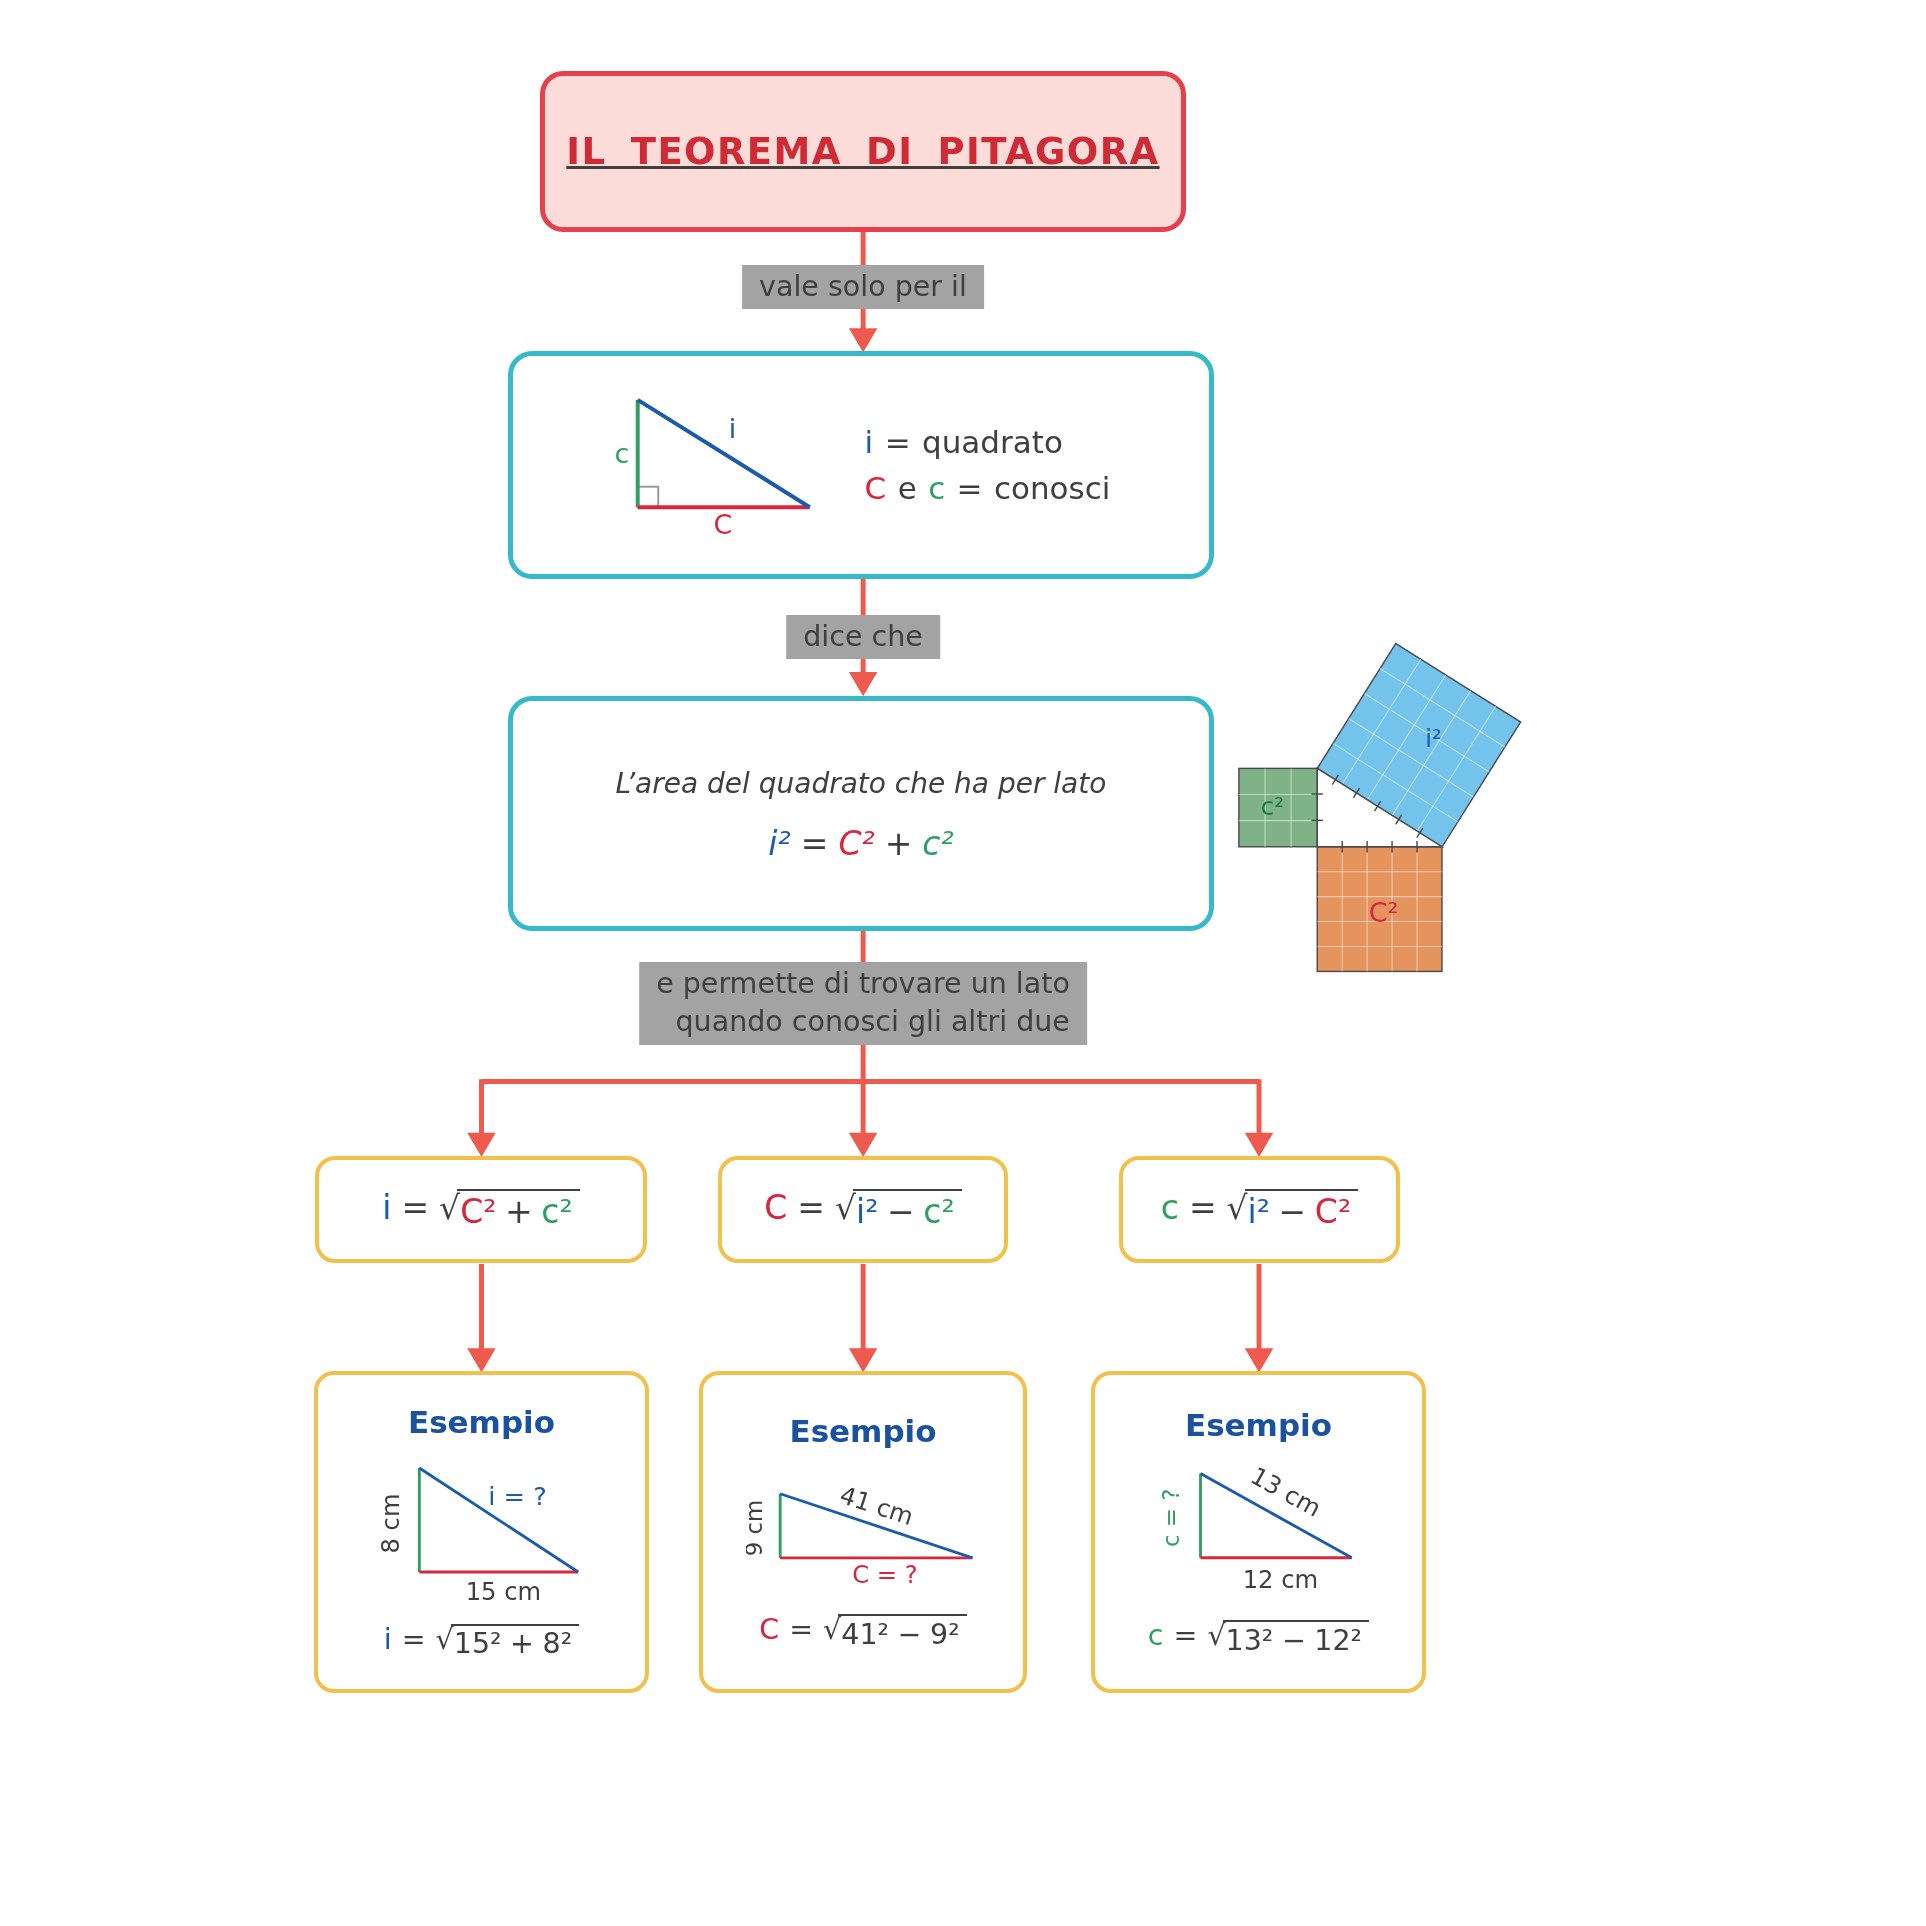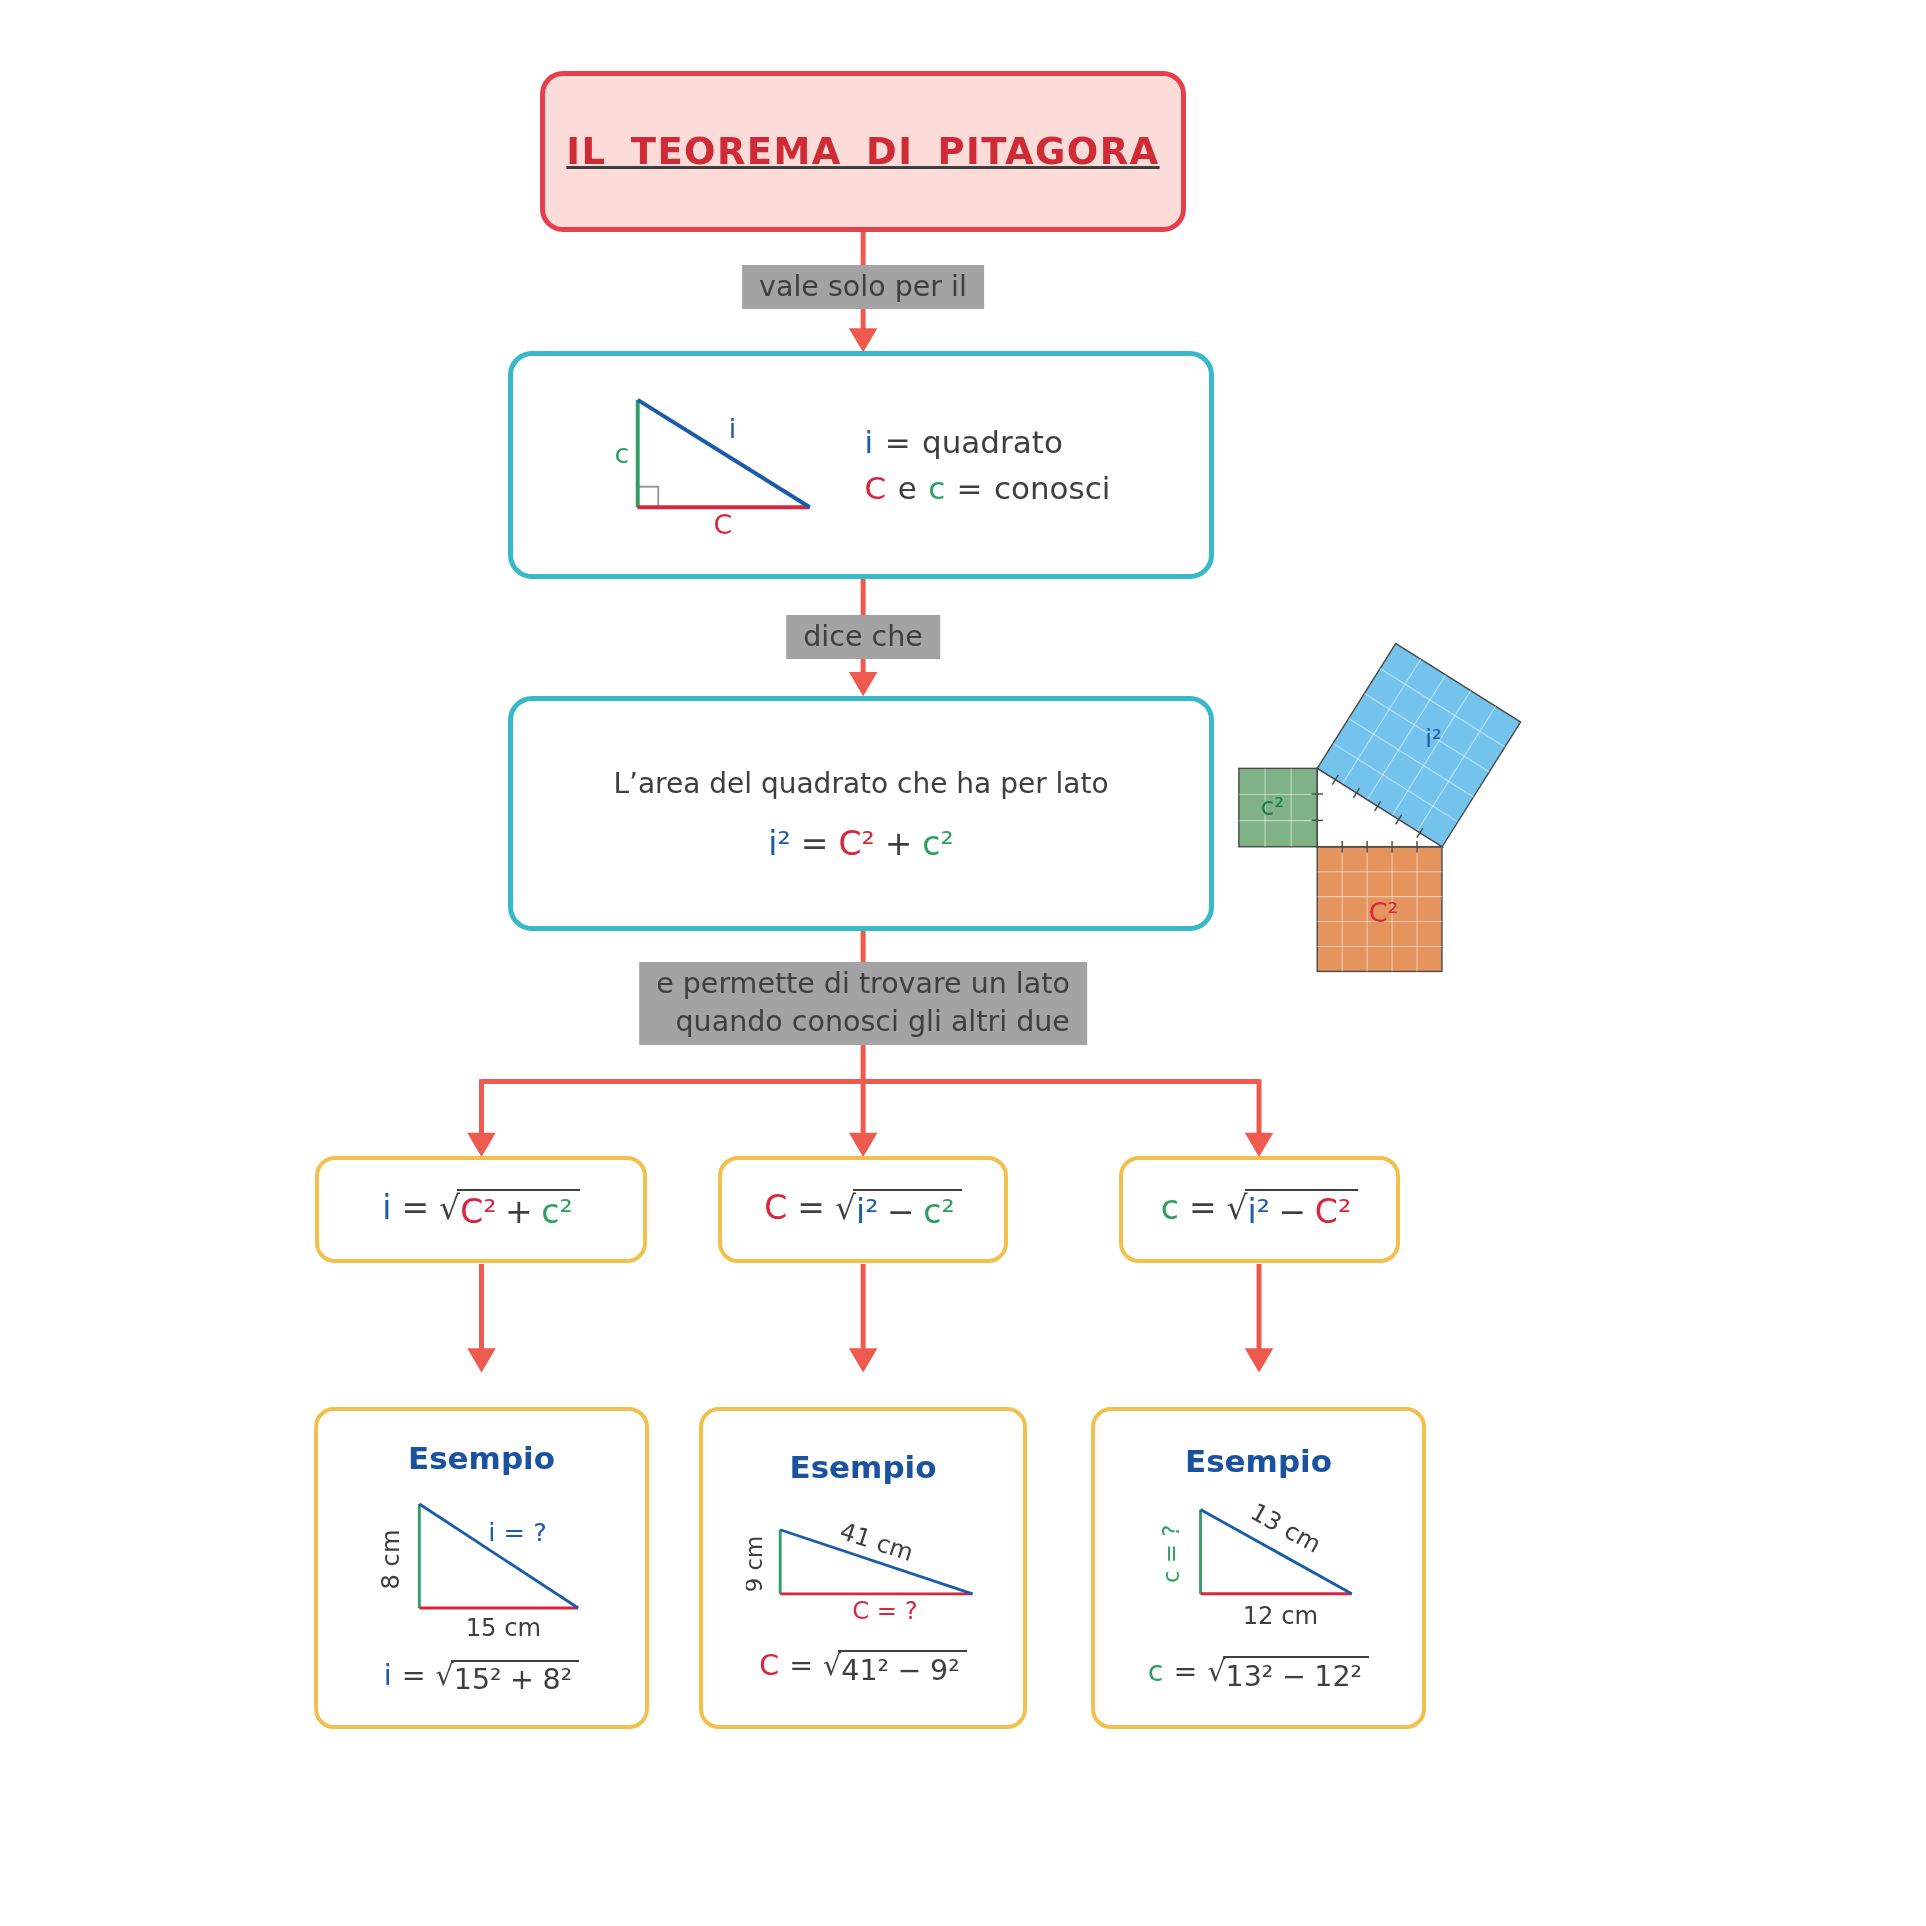--- a/index.html
+++ b/index.html
@@ -37,40 +37,41 @@
     left: 508px; top: 351px; width: 706px; height: 228px;
     display: flex; align-items: center; justify-content: center; gap: 39px;
   }
   .def-text { display: flex; flex-direction: column; gap: 10px; font-size: 31px; }
   .def-line { display: flex; gap: 11.4px; align-items: baseline; }
 
   .theorem-box {
     left: 508px; top: 696px; width: 706px; height: 235px;
     display: flex; flex-direction: column; align-items: center; justify-content: center;
     padding: 8.6px 14.3px;
+    font-style: italic;
   }
   .theorem-line { font-size: 28px; line-height: 1.45; white-space: nowrap; }
   .theorem-formula { margin-top: 18.5px; }
 
   .pyth-figure { position: absolute; left: 1228px; top: 633px; z-index: 2; }
 
   .formula { display: flex; align-items: baseline; gap: 10px; font-size: 33px; }
   .example-formula { font-size: 28.5px; }
   .radical { display: inline-flex; align-items: flex-start; }
   .rad-sign { line-height: 1.15; }
   .rad-body {
     display: inline-flex; gap: 8.6px;
     border-top: 2.1px solid #3f3f3f; padding: 1.4px 7.1px 0 2.9px; margin-left: -2.9px;
   }
 
   .formula-box { display: flex; align-items: center; justify-content: center; }
 
   .example-box {
     display: flex; flex-direction: column; align-items: center;
-    justify-content: space-evenly; padding: 10px 0; margin-top: 36px;
+    justify-content: space-evenly; padding: 10px 0;
   }
   .example-heading { font-size: 31px; font-weight: bold; color: #1a52a0; }
 
   .blue { color: #1b5bab; }
   .red { color: #d7263d; }
   .green { color: #2f9e60; }
 
   svg text { font-family: "DejaVu Sans", sans-serif; }
 </style>
 </head>

